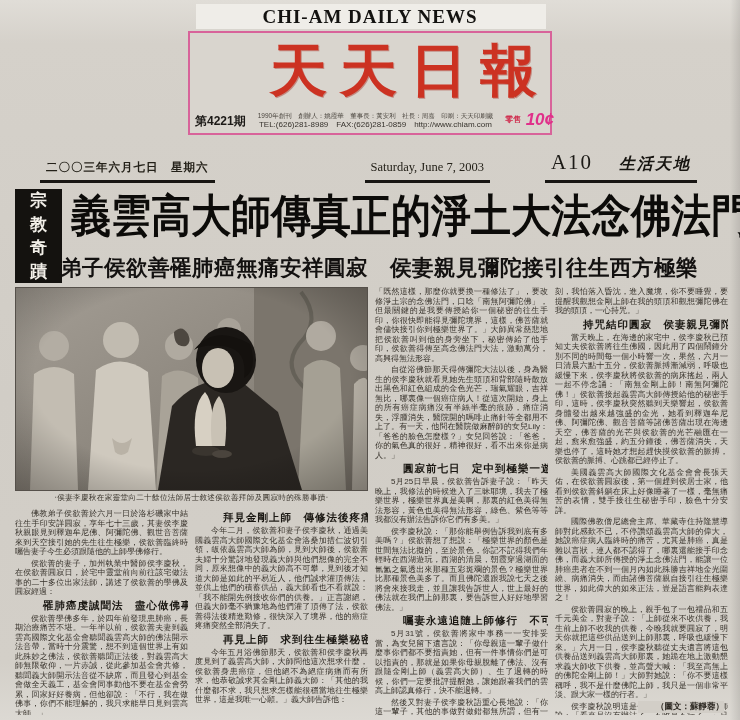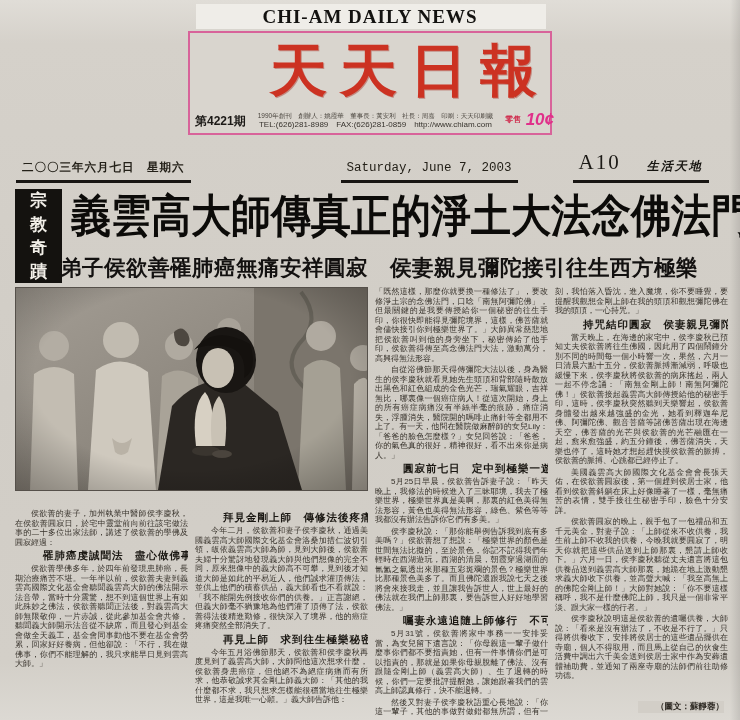--- a/index.html
+++ b/index.html
@@ -27,27 +27,27 @@
         align-items:flex-end;justify-content:space-between;}
   .mh-issue{font-weight:700;font-size:12px;color:#1b1916;white-space:nowrap;margin-top:18px;}
   .mh-info{flex:1;margin:0 12px;text-align:center;color:#4a453e;}
   .mh-info .l1{font-size:6.5px;line-height:8px;white-space:nowrap;}
   .mh-info .l2{font-size:8px;line-height:10px;white-space:nowrap;color:#37332d;}
   .mh-price{white-space:nowrap;}
   .mh-price .lbl{font-size:8px;font-weight:700;color:#d03050;vertical-align:3px;}
   .mh-price .num{font-size:17px;font-weight:900;font-style:italic;color:#e0308a;text-align:center;}
 
   
-  .dateline{position:absolute;top:150px;left:16px;width:700px;display:flex;align-items:flex-end;}
+  .dateline{position:absolute;top:150px;left:40px;width:700px;display:flex;align-items:flex-end;}
   .seg{border-bottom:3px solid #181613;padding:0 6px 5px 6px;white-space:nowrap;}
   .seg-cn{font-size:11.5px;font-weight:600;color:#242119;letter-spacing:1px;}
-  .seg-en{margin-left:150px;font-family:Liberation Mono, monospace;font-size:12.5px;color:#242119;}
+  .seg-en{margin-left:150px;font-family:Liberation Serif, serif;font-size:12.5px;color:#242119;}
   .seg-right{margin-left:55px;display:flex;align-items:flex-end;}
   .pageno{font-family:"Liberation Serif",serif;font-size:21px;letter-spacing:2px;color:#1c1a16;}
-  .section{margin-left:26px;font-weight:700;font-style:italic;font-size:12px;
+  .section{margin-left:26px;font-weight:700;font-style:italic;font-size:16px;
         letter-spacing:2px;color:#171511;}
 
   
   .headline{position:absolute;top:189px;left:15px;width:713px;height:94px;}
   .tag{position:absolute;left:0;top:0;width:47px;height:94px;background:#14120f;
         color:#f2efe8;display:flex;flex-direction:column;align-items:center;
         justify-content:space-around;font-family:"Liberation Serif",serif;
         font-weight:700;font-size:17px;line-height:19px;}
   .main-head{position:absolute;left:56px;top:-4px;white-space:nowrap;
         font-weight:900;font-size:40px;letter-spacing:0px;color:#0c0b09;
@@ -115,20 +115,21 @@
       <span>奇</span>
       <span>蹟</span>
     </div>
     <div class="main-head">義雲高大師傳真正的淨土大法念佛法門</div>
     <div class="sub-head">弟子侯欲善罹肺癌無痛安祥圓寂　侯妻親見彌陀接引往生西方極樂</div>
   </div>
 
   <div class="content">
     <div class="col">
         <div class="spacer"></div>
+        <p>佛教弟子侯欲善於六月一日於洛杉磯家中結往生手印安詳圓寂，享年七十三歲，其妻侯李慶秋親眼見到釋迦牟尼佛、阿彌陀佛、觀世音菩薩來到天空接引她的先生往生極樂，侯欲善臨終時囑告妻子今生必須跟隨他的上師學佛修行。</p>
         <p>侯欲善的妻子，加州執業中醫師侯李慶秋，在侯欲善圓寂日，於宅中靈堂前向前往該宅做法事的二十多位出家法師，講述了侯欲善的學佛及圓寂經過：</p>
         <h4>罹肺癌虔誠聞法　盡心做佛事</h4>
         <p>侯欲善學佛多年，於四年前發現患肺癌，長期治療痛苦不堪。一年半以前，侯欲善夫妻到義雲高國際文化基金會聽聞義雲高大師的佛法開示法音帶，當時十分震驚，想不到這個世界上有如此殊妙之佛法，侯欲善聽聞正法後，對義雲高大師無限敬仰，一片赤誠，從此參加基金會共修，聽聞義大師開示法音從不缺席，而且發心到基金會做全天義工，基金會同事勸他不要在基金會勞累，回家好好養病，但他卻說：「不行，我在做佛事，你們不能理解的，我只求能早日見到雲高大師。」</p>
       </div>
     <div class="col">
         <div class="spacer"></div>
         <h4>拜見金剛上師　傳修法後疼痛消失</h4>
         <p>今年二月，侯欲善和妻子侯李慶秋，通過美國義雲高大師國際文化基金會洛桑加措仁波切引領，皈依義雲高大師為師，見到大師後，侯欲善夫婦十分驚訝地發現義大師與他們想像的完全不同，原來想像中的義大師高不可攀，見到後才知道大師是如此的平易近人，他們誠求灌頂傳法，並供上他們的積蓄供品，義大師看也不看就說：「我不能開先例接收你們的供養。」正言謝絕，但義大師毫不猶豫地為他們灌了頂傳了法，侯欲善得法後精進勤修，很快深入了境界，他的癌症疼痛突然全部消失了。</p>
         <h4>再見上師　求到往生極樂秘密手印</h4>
         <p>今年五月浴佛節那天，侯欲善和侯李慶秋再度見到了義雲高大師，大師問他這次想求什麼，侯欲善身患癌症，但他絕不為絕症病痛而有所求，他恭敬誠求其金剛上師義大師：「其他的我什麼都不求，我只想求怎樣能很穩當地往生極樂世界，這是我唯一心願。」義大師告訴他：</p>
@@ -141,21 +142,22 @@
         <p>侯李慶秋說：「那你能舉例告訴我到底有多美嗎？」侯欲善想了想說：「極樂世界的顏色是世間無法比擬的，至於景色，你記不記得我們年輕時在西湖遊玩，西湖的清晨，朝霞穿過湖面的氤氳之氣透出來那種五彩斑斕的景色？極樂世界比那種景色美多了。而且佛陀還跟我說七天之後將會來接我走，並且讓我告訴世人，世上最好的佛法就在我們上師那裏，要告訴世人好好地學習佛法。」</p>
         <h4>囑妻永遠追隨上師修行　不可退轉</h4>
         <p>5月31號，侯欲善將家中事務一一安排妥當，為女兒留下遺言說：「你母親這一輩子做什麼事你們都不要指責她，但有一件事情你們是可以指責的，那就是如果你母親脫離了佛法、沒有跟隨金剛上師（義雲高大師）、生了退轉的時候，你們一定要批評提醒她，讓她跟著我們的雲高上師認真修行，決不能退轉。」</p>
         <p>然後又對妻子侯李慶秋語重心長地說：「你這一輩子，其他的事做對做錯都無所謂，但有一件事不能錯，就是要跟隨金剛上師好好修行，你只有跟隨他老人家才能成就，他老人家的佛法才是真正的佛法。」交待完後事，侯欲善告訴妻子他今晚就要走了，並告訴她：「今晚你要注意，在我圓寂那一</p>
       </div>
     <div class="col">
         <p class="cont">刻，我怕落入昏沈，進入魔境，你不要睡覺，要提醒我觀想金剛上師在我的頭頂和觀想彌陀佛在我的頭頂，一心持咒。」</p>
         <h4>持咒結印圓寂　侯妻親見彌陀接引</h4>
         <p>當天晚上，在海邊的家宅中，侯李慶秋已預知丈夫侯欲善將往生佛國，因此用了四個鬧鐘分別不同的時間每一個小時響一次，果然，六月一日清晨六點十五分，侯欲善脈搏漸減弱，呼吸也緩慢下來，侯李慶秋將侯欲善的病床搖起，兩人一起不停念誦：「南無金剛上師！南無阿彌陀佛！」侯欲善接起義雲高大師傳授給他的秘密手印，這時，侯李慶秋突然聽到天樂響起，侯欲善身體發出越來越強盛的金光，她看到釋迦牟尼佛、阿彌陀佛、觀音菩薩等諸佛菩薩出現在海邊天空，佛菩薩的光芒與侯欲善的光芒融匯在一起，愈來愈強盛，約五分鐘後，佛菩薩消失，天樂也停了，這時她才想起趕快摸侯欲善的脈搏，侯欲善的脈搏、心跳都已經停止了。</p>
         <p>美國義雲高大師國際文化基金會會長張天佑，在侯欲善圓寂後，第一個趕到侯居士家，他看到侯欲善斜躺在床上好像睡著了一樣，毫無痛苦的表情，雙手接往生秘密手印，臉色十分安詳。</p>
-        <p>侯欲善圓寂的晚上，親手包了一包禮品和五千元美金，對妻子說：「上師從來不收供養，我生前上師不收我的供養，今晚我就要圓寂了，明天你就把這些供品送到上師那裏，懇請上師收下。」六月一日，侯李慶秋聽從丈夫遺言將這包供養品送到義雲高大師那裏，她跪在地上激動懇求義大師收下供養，並高聲大喊：「我至高無上的佛陀金剛上師！」大師對她說：「你不要這樣稱呼，我不是什麼佛陀上師，我只是一個非常平淡、跟大家一樣的行者。」</p>
+        <p>國際佛教僧尼總會主席、華藏寺住持隆慧導師對此感歎不已，不停讚頌義雲高大師的偉大，她說癌症病人臨終時的痛苦，尤其是肺癌，真是難以言狀，連人都不認得了，哪裏還能接手印念佛，而義大師所傳授的淨土念佛法門，能讓一位肺癌患者在不到一個月內如此殊勝吉祥地金光圍繞、病痛消失，而由諸佛菩薩親自接引往生極樂世界，如此偉大的如來正法，豈是語言能夠表達之！</p>
+        <p>侯欲善圓寂的晚上，親手包了一包禮品和五千元美金，對妻子說：「上師從來不收供養，我生前上師不收我的供養，今晚我就要圓寂了，明天你就把這些供品送到上師那裏，呼吸也緩慢下來。」六月一日，侯李慶秋聽從丈夫遺言將這包供養品送到義雲高大師那裏，她跪在地上激動懇求義大師收下供養，並高聲大喊：「我至高無上的佛陀金剛上師！」大師對她說：「你不要這樣稱呼，我不是什麼佛陀上師，我只是一個非常平淡、跟大家一樣的行者。」</p>
         <p>侯李慶秋說明這是侯欲善的遺囑供養，大師說：「看來是沒有辦法了，不收是不行了。」只得將供養收下，安排將侯居士的這些遺品擺供在寺廟，個人不得取用，而且馬上從自己的伙食生活費中調出六千美金送到侯居士家中作為安葬遺體補助費，並通知了兩座寺廟的法師們前往助修功德。</p>
       </div>
 
     <div class="photo">
       <svg width="351" height="202" viewBox="0 0 351 202">
         <defs>
           <linearGradient id="pbg" x1="0" y1="0" x2="1" y2="1">
             <stop offset="0" stop-color="#a39d94"></stop>
               <stop offset=".55" stop-color="#8d877e"></stop>
               <stop offset="1" stop-color="#6e6961"></stop>
@@ -189,18 +191,19 @@
         <ellipse cx="202" cy="80" rx="16" ry="20" fill="#c8c1b4"></ellipse>
         <path d="M178 62 q20 -26 56 -6 q8 26 -6 34 q4 -30 -22 -32 q-20 -2 -28 4 Z" fill="#14110e"></path>
         <path d="M189 118 q-3 12 2 16 q4 2 6 -2 Z" fill="#b7b0a3"></path>
 
         <path d="M180 158 q-5 -40 9 -54 q11 13 7 54 Z" fill="#d7d0c3"></path>
         <path d="M196 158 q-4 -38 7 -50 q10 12 6 50 Z" fill="#c9c2b5"></path>
         <ellipse cx="190" cy="163" rx="14" ry="5" fill="#3a352f"></ellipse>
         <ellipse cx="206" cy="166" rx="10" ry="4" fill="#4a443d"></ellipse>
         <rect width="351" height="202" fill="url(#vig)"></rect>
       </svg>
+      <div class="caption">‧侯妻李慶秋在家靈堂向二十餘位法師居士敘述侯欲善拜師及圓寂時的殊勝事蹟‧</div>
     </div>
 
     <div class="credit-abs">（圖文：蘇靜蓉）</div>
   </div>
 
 </div>
 
 </body></html>

